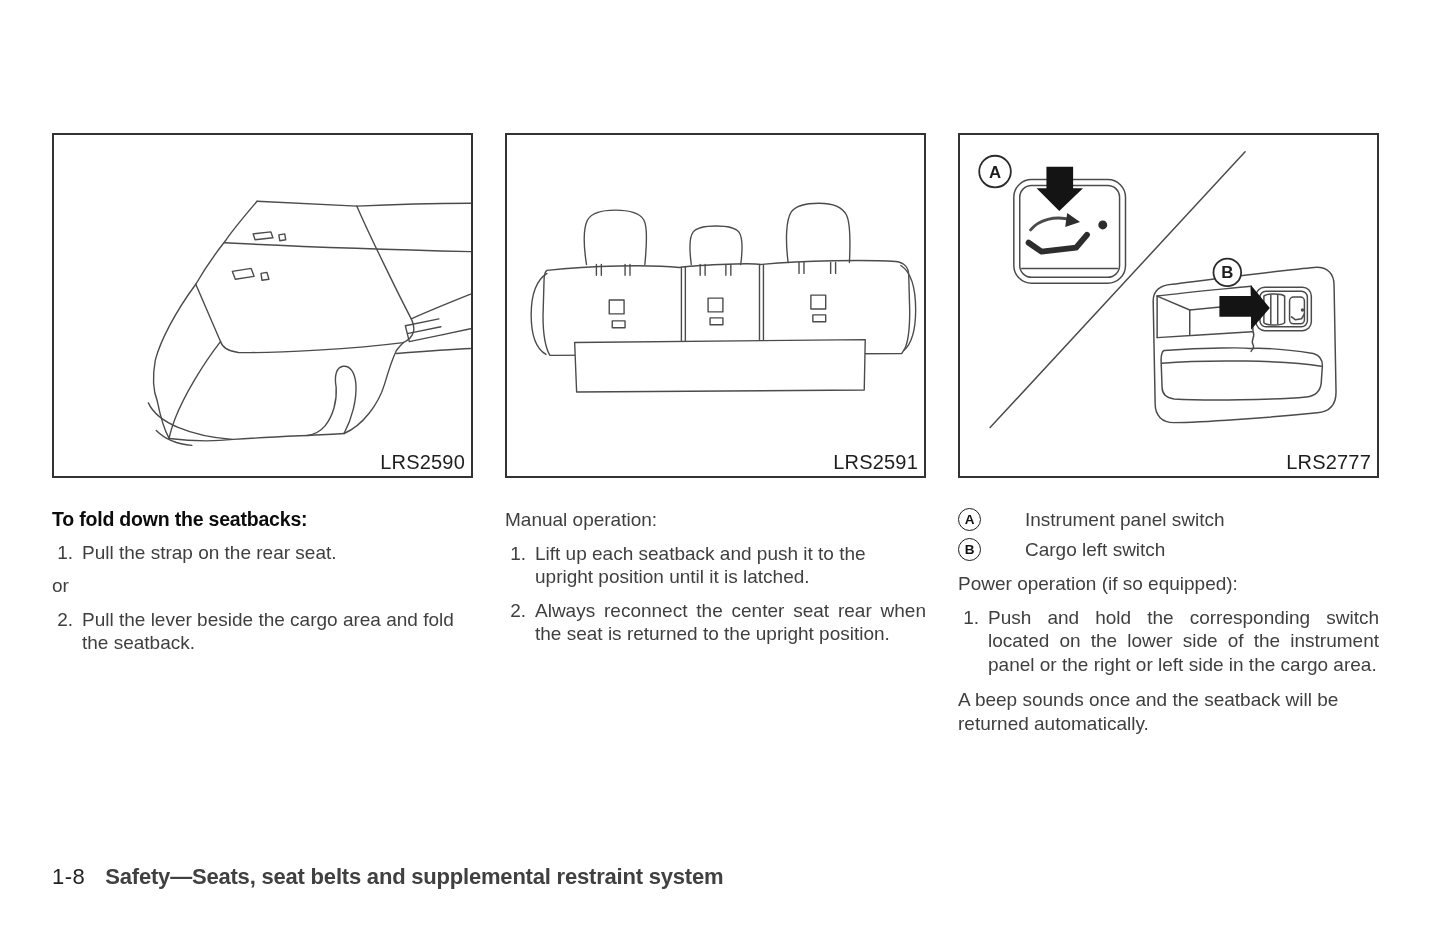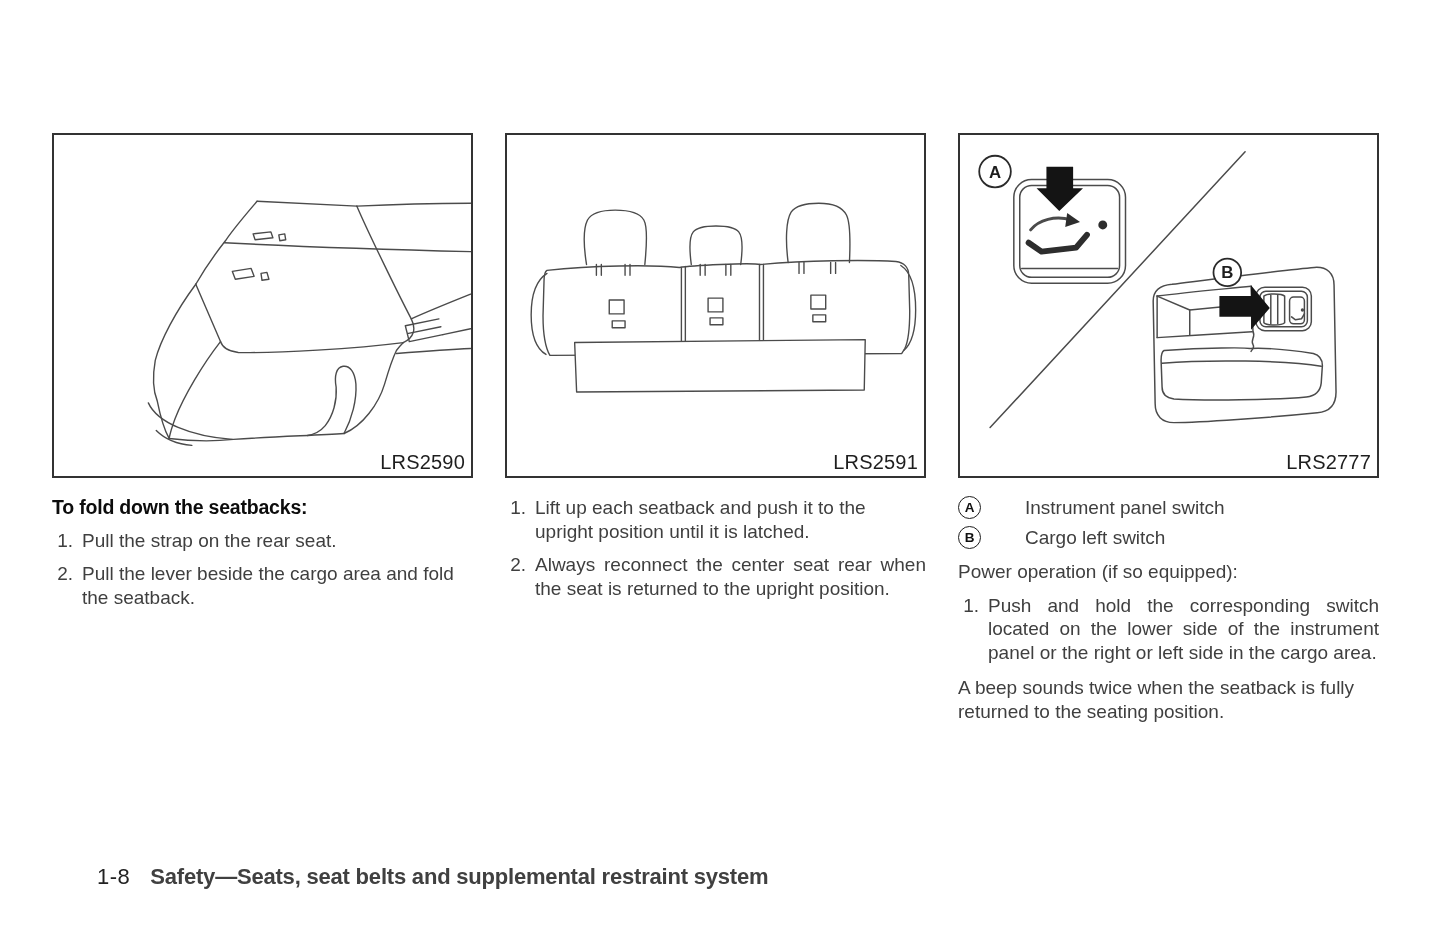--- a/index.html
+++ b/index.html
@@ -6,39 +6,39 @@
   body{width:1445px;height:929px;position:relative;overflow:hidden;
        font-family:"Liberation Sans", sans-serif;color:#3f3f3f;}
   .figure{position:absolute;top:133px;width:421px;height:345px;
           border:2px solid #333;box-sizing:border-box;background:#fff;}
   #fig-fold{left:52px}
   #fig-return{left:505px}
   #fig-power{left:958px}
   .figure svg{position:absolute;left:0;top:0;width:100%;height:100%;}
   .fig-caption{position:absolute;right:6px;bottom:2px;font-size:20px;
                color:#1e1e1e;letter-spacing:0.2px;}
-  .col{position:absolute;top:496px;width:421px;font-size:19px;line-height:23.5px;}
+  .col{position:absolute;top:508px;width:421px;font-size:19px;line-height:23.5px;}
   #col-fold{left:52px}
   #col-return{left:505px}
   #col-power{left:958px}
   .heading{font-size:19.5px;font-weight:700;color:#0c0c0c;margin:0 0 9px 0;
            letter-spacing:-0.2px;}
   .para{margin:0 0 10px 0;}
   .step{display:flex;margin:0 0 10px 0;}
   .step .num{flex:0 0 30px;text-align:right;padding-right:9px;box-sizing:border-box;}
   .step .txt{flex:1;}
   .jt{text-align:justify;}
   .legend{margin:0 0 11px 0;}
   .legend-row{display:flex;align-items:center;margin:0 0 6px 0;}
   .legend-key{width:23px;height:23px;border:1.8px solid #1d1d1d;border-radius:50%;
               box-sizing:border-box;display:flex;align-items:center;justify-content:center;
               font-size:13.5px;font-weight:700;color:#111;flex:0 0 auto;}
   .legend-label{margin-left:44px;}
   .footer{position:absolute;left:52px;top:864px;display:flex;align-items:baseline;
-          font-size:22px;color:#1a1a1a;margin-left:45px;}
+          font-size:22px;color:#1a1a1a;}
   .footer .page-num{font-weight:400;margin-right:20px;letter-spacing:0.5px;color:#222;}
   .footer .section-title{font-weight:700;letter-spacing:-0.2px;color:#404040;}
   .svg-marker{font-size:17px;font-weight:700;fill:#1d1d1d;text-anchor:middle;}
 </style>
 </head>
 <body>
 
 <div class="figure" id="fig-fold">
   <svg viewBox="0 0 421 345">
     <g fill="none" stroke="#4b4b4b" stroke-width="1.4" stroke-linecap="round" stroke-linejoin="round">
@@ -132,27 +132,29 @@
   </svg>
   <span class="fig-caption">LRS2777</span>
 </div>
 
 <div class="col" id="col-fold">
   <h3 class="heading">To fold down the seatbacks:</h3>
   <div class="step">
     <span class="num">1.</span>
     <span class="txt">Pull the strap on the rear seat.</span>
   </div>
+  <p class="para">or</p>
   <div class="step">
     <span class="num">2.</span>
     <span class="txt">Pull the lever beside the cargo area and fold the seatback.</span>
   </div>
 </div>
 
 <div class="col" id="col-return">
+  <p class="para">Manual operation:</p>
   <div class="step">
     <span class="num">1.</span>
     <span class="txt">Lift up each seatback and push it to the upright position until it is latched.</span>
   </div>
   <div class="step">
     <span class="num">2.</span>
     <span class="txt jt">Always reconnect the center seat rear when the seat is returned to the upright position.</span>
   </div>
 </div>
 
@@ -165,19 +167,19 @@
     <div class="legend-row">
       <span class="legend-key">B</span>
       <span class="legend-label">Cargo left switch</span>
     </div>
   </div>
   <p class="para">Power operation (if so equipped):</p>
   <div class="step" style="margin-bottom:12px">
     <span class="num">1.</span>
     <span class="txt jt">Push and hold the corresponding switch located on the lower side of the instrument panel or the right or left side in the cargo area.</span>
   </div>
-  <p class="para">A beep sounds twice when the seatback is fully returned to the seating position.</p>
+  <p class="para" style="margin-bottom:14px">A beep sounds once and the seatback will be returned automatically.</p>
 </div>
 
 <div class="footer">
   <span class="page-num">1-8</span>
   <span class="section-title">Safety—Seats, seat belts and supplemental restraint system</span>
 </div>
 
 </body></html>

